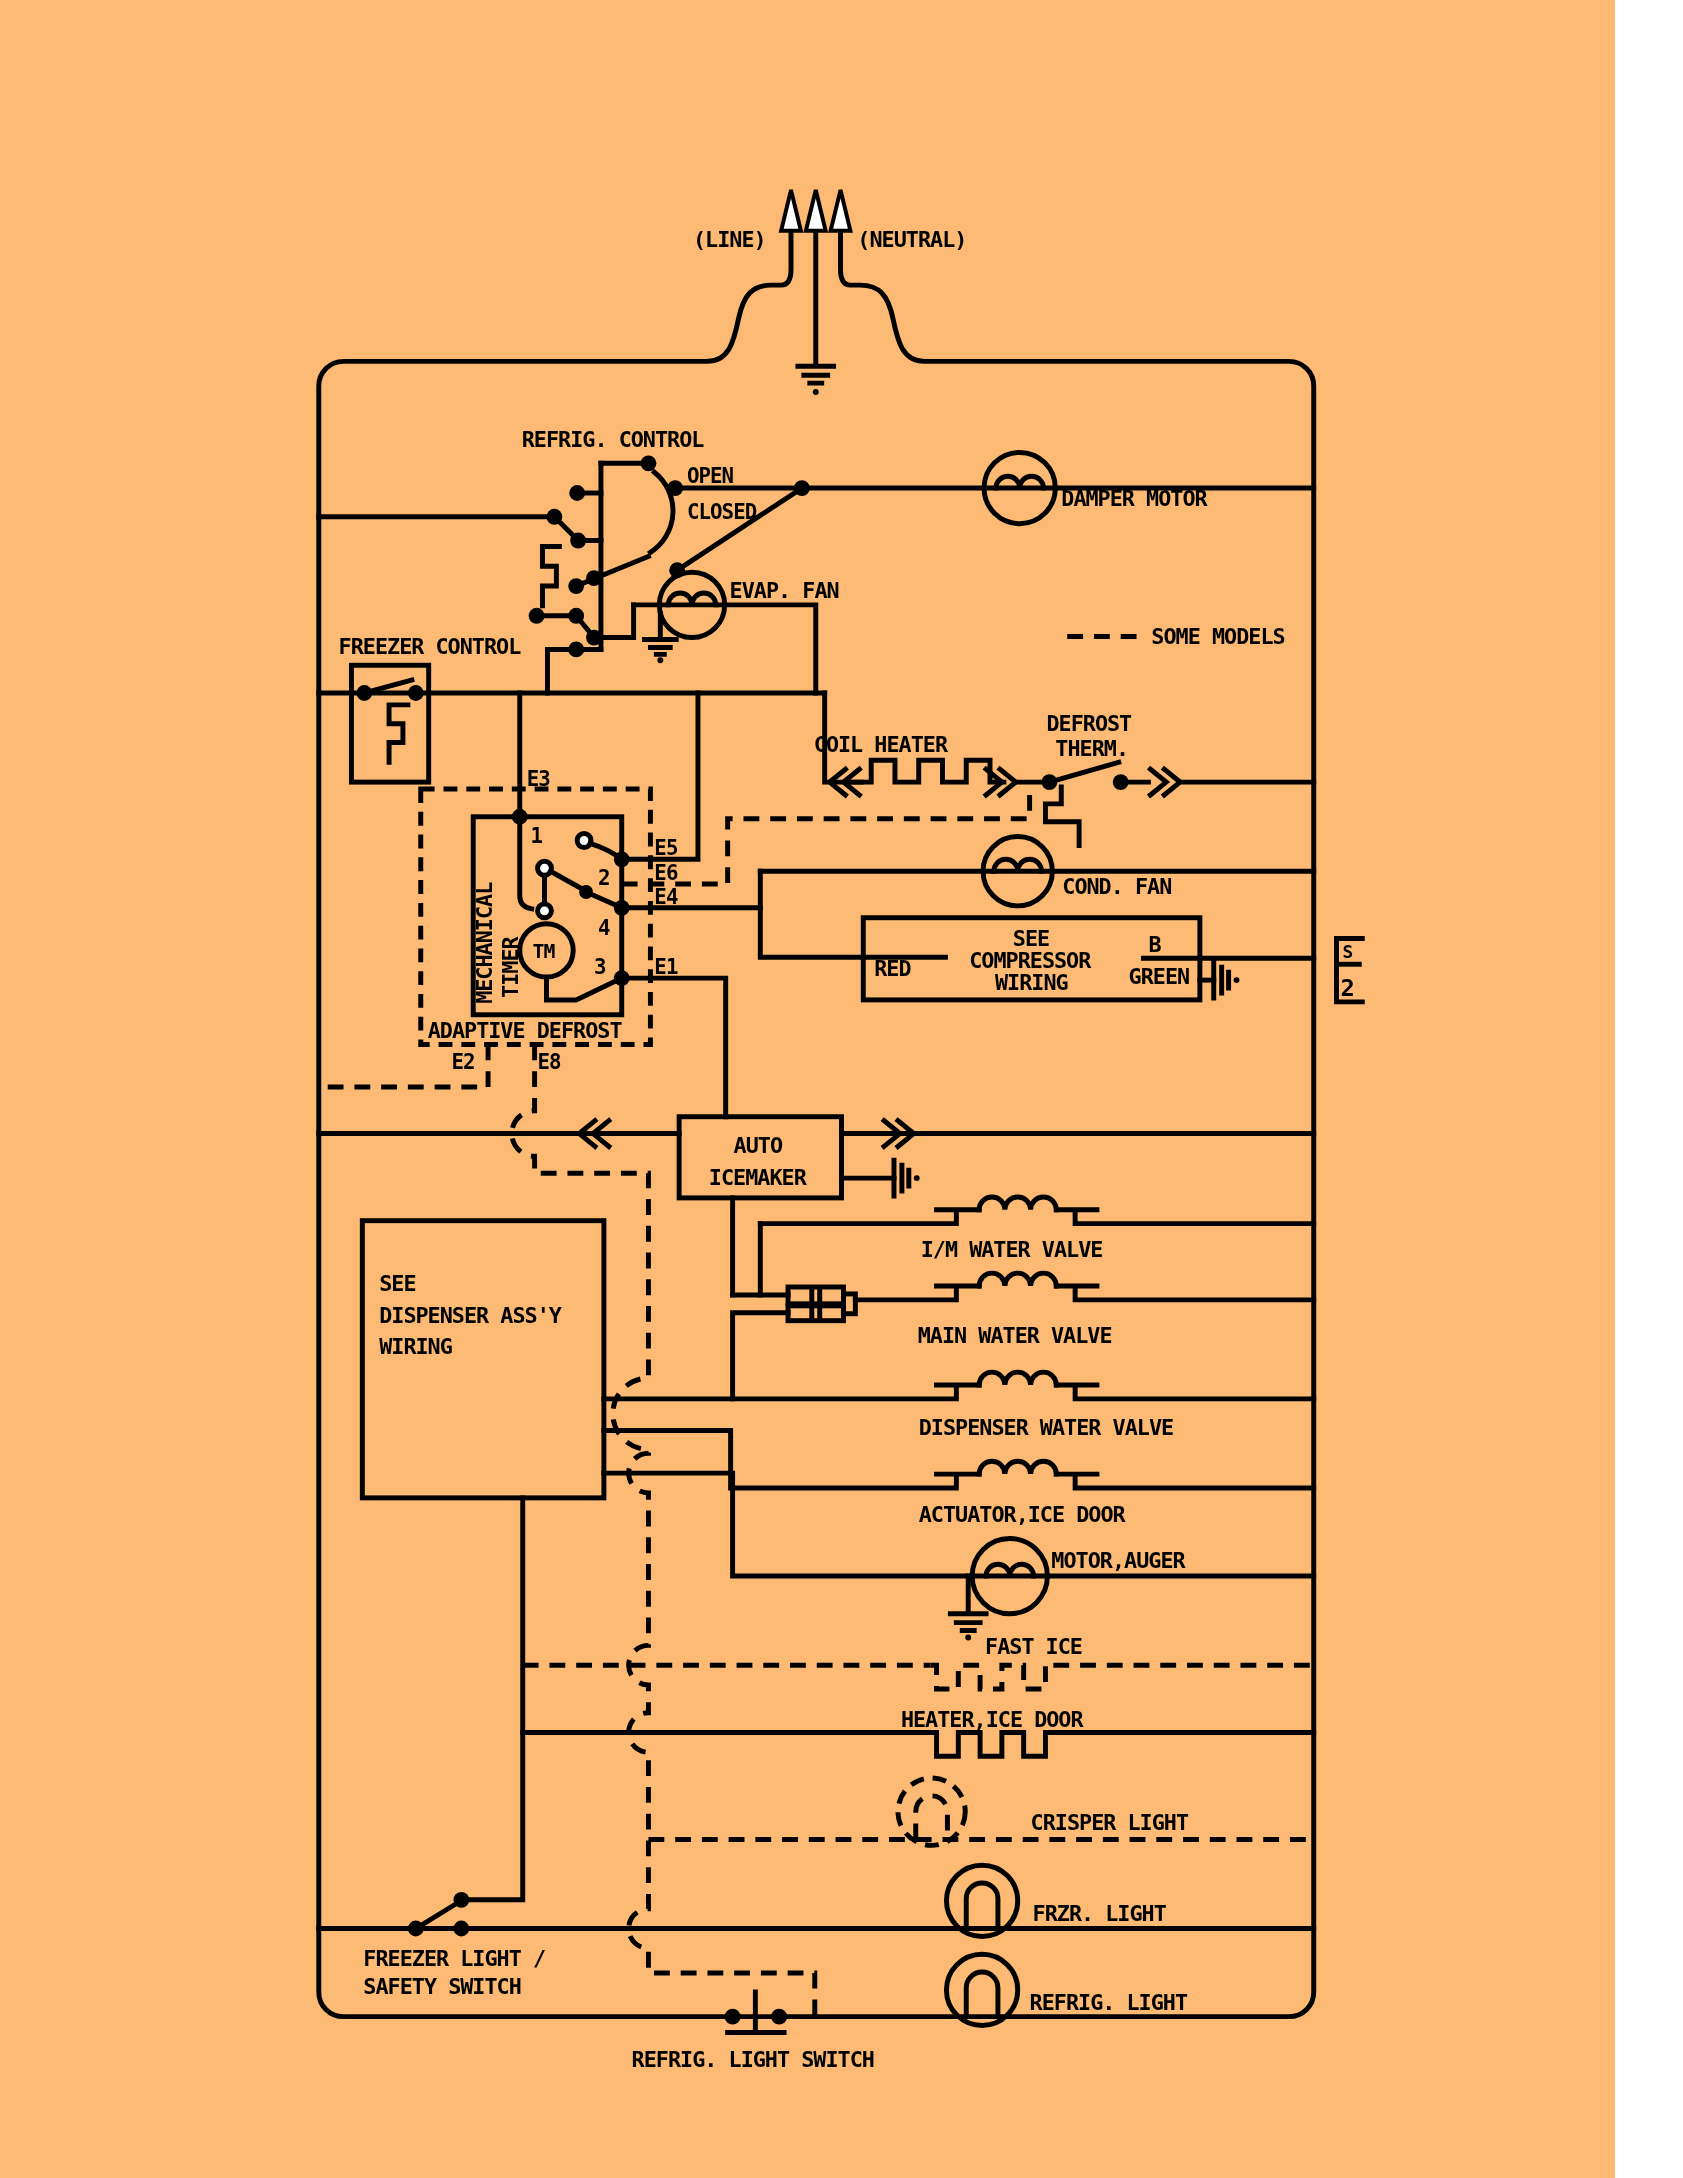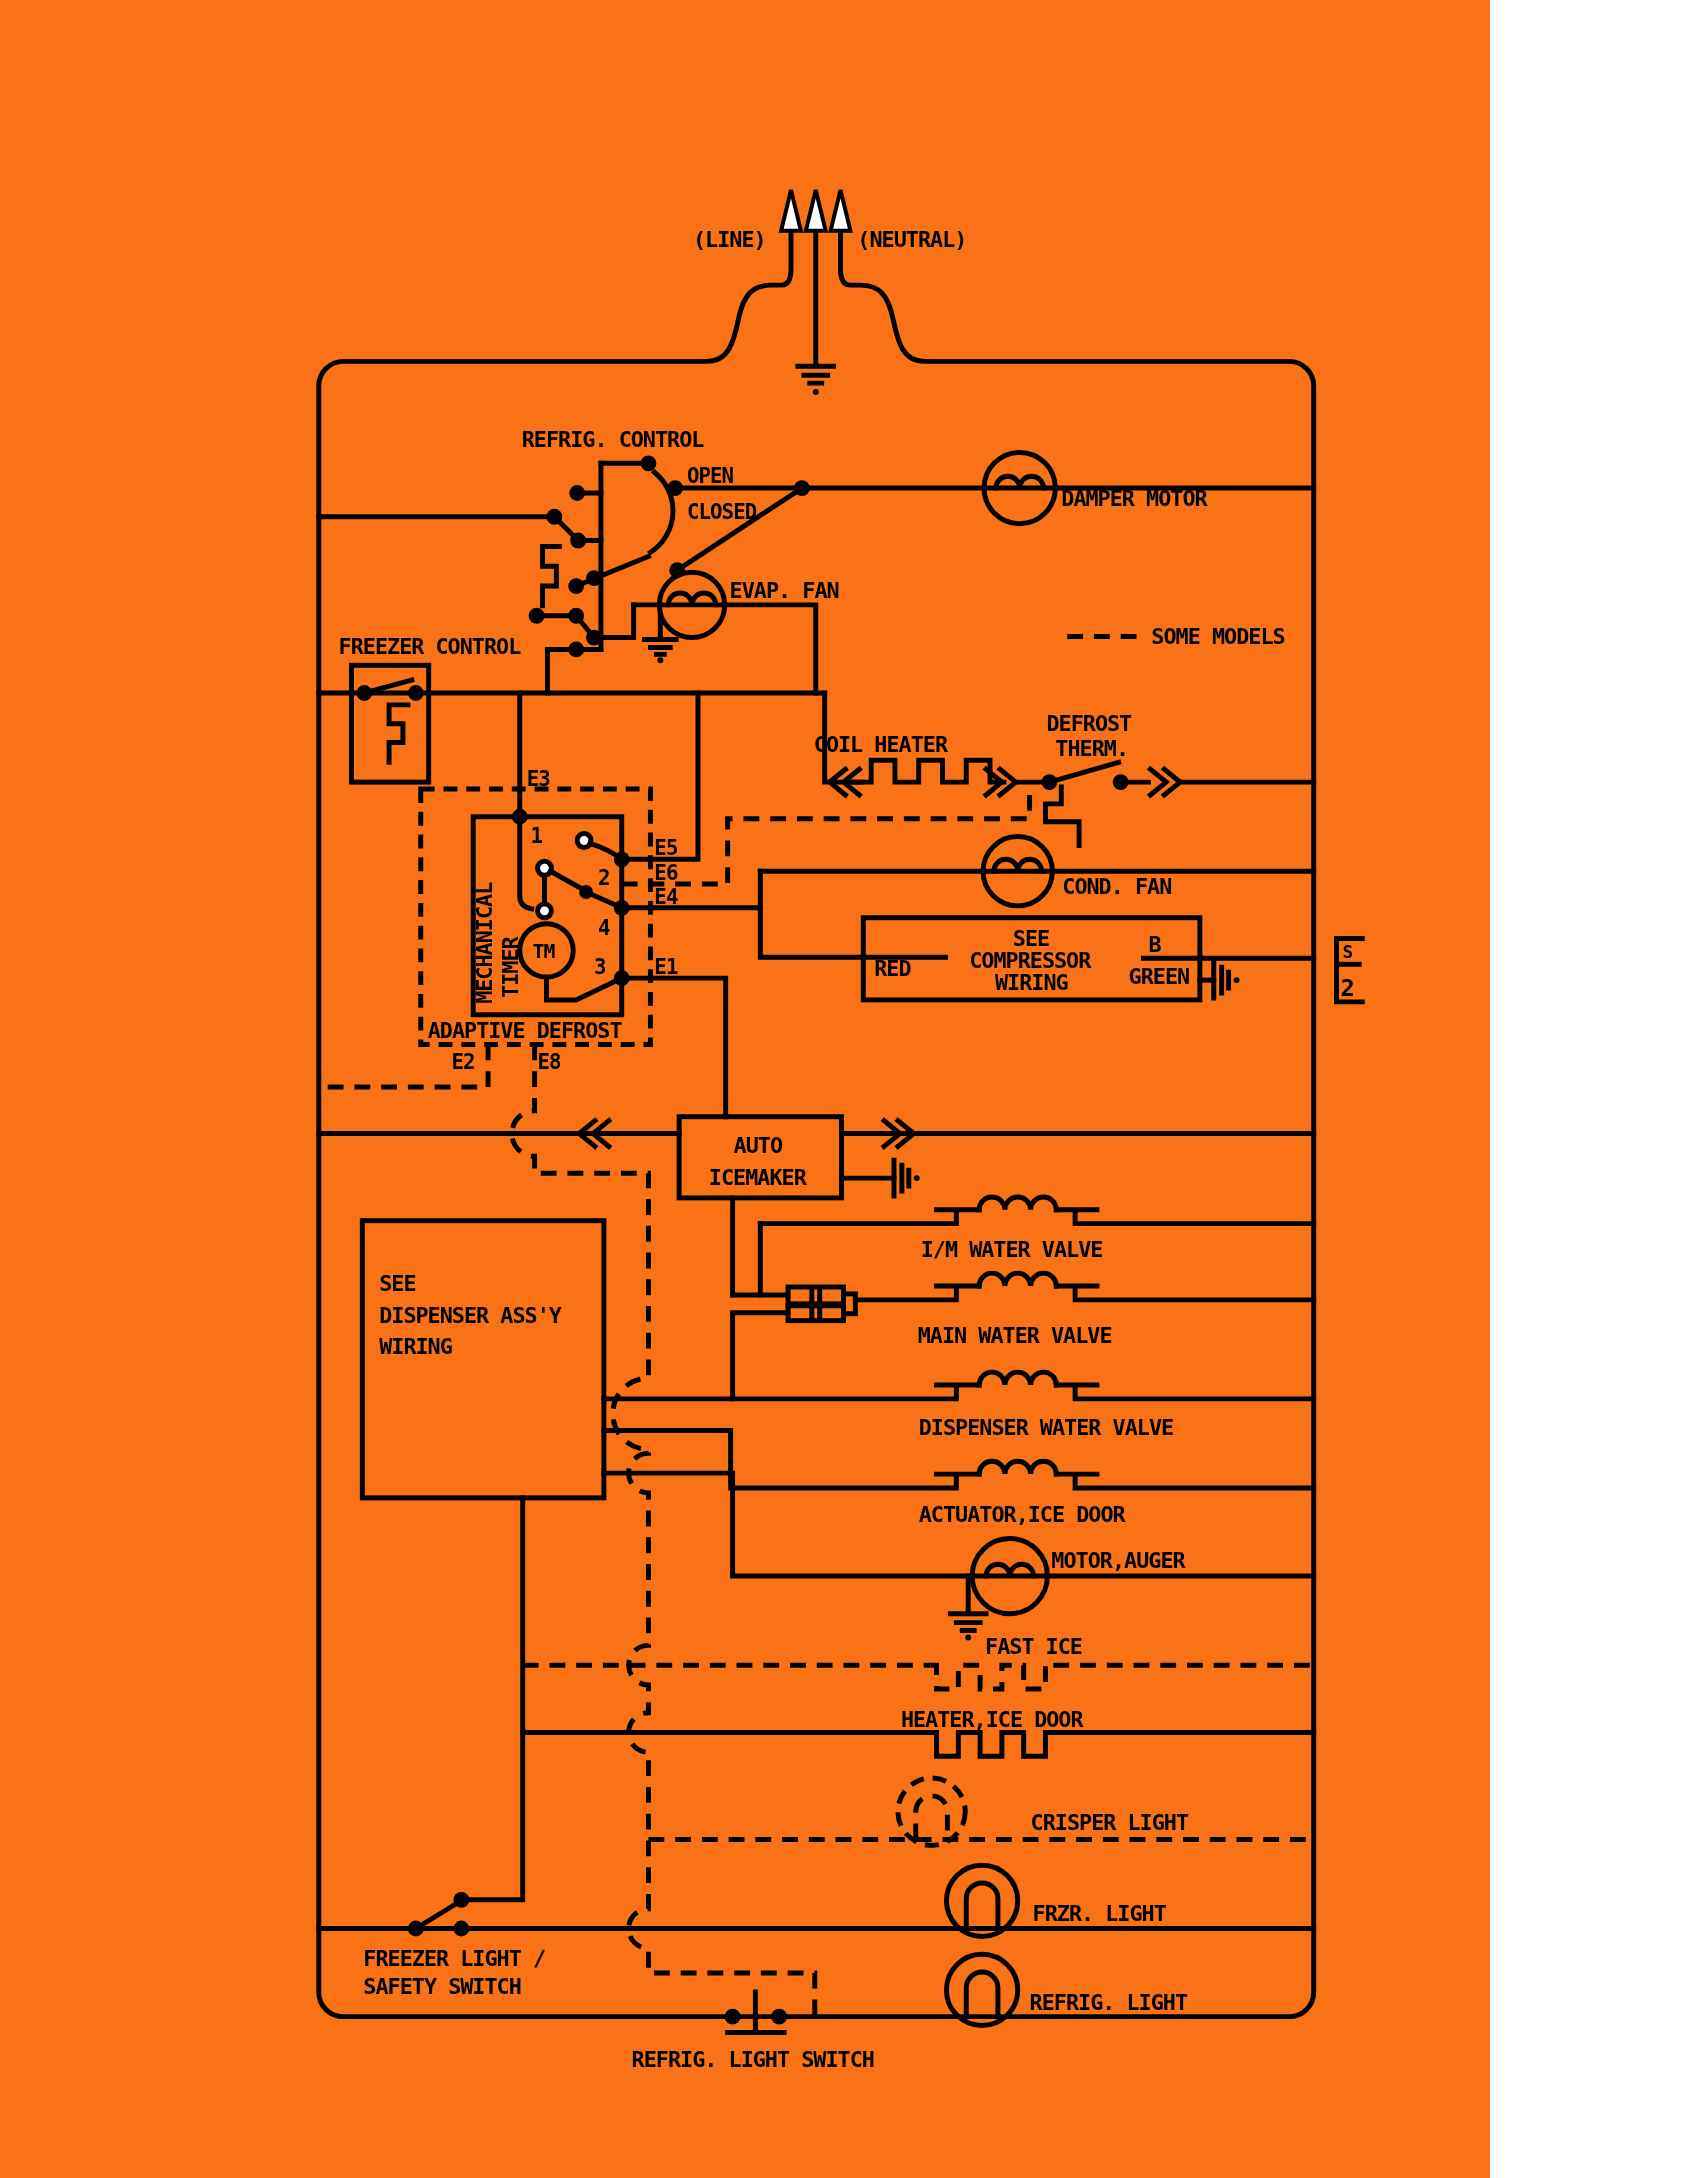--- a/index.html
+++ b/index.html
@@ -1,16 +1,16 @@
 <!DOCTYPE html>
 <html><head>
 <meta charset="utf-8">
 <style>
   html,body{margin:0;padding:0;background:#ffffff;}
-  .sheet{position:relative;width:1490px;height:2178px;background:#f97316;overflow:hidden;}
+  .sheet{position:relative;width:1615px;height:2178px;background:#fdba74;overflow:hidden;}
   svg{display:block;}
   svg text{font-family:"DejaVu Sans Mono","Liberation Mono",monospace;font-weight:bold;fill:#000;}
   .t22{font-size:22px;letter-spacing:-1px;}
   .t21{font-size:21px;letter-spacing:-1px;}
   .t20{font-size:20px;letter-spacing:-1px;}
   .t18{font-size:18px;letter-spacing:-1px;}
   .t24{font-size:24px;letter-spacing:-1px;}
   .w{stroke:#000;stroke-width:5;fill:none;stroke-linecap:square;}
   .wd{stroke:#000;stroke-width:5;fill:none;stroke-dasharray:16 11;stroke-linecap:butt;}
   .dot{fill:#000;stroke:none;}

